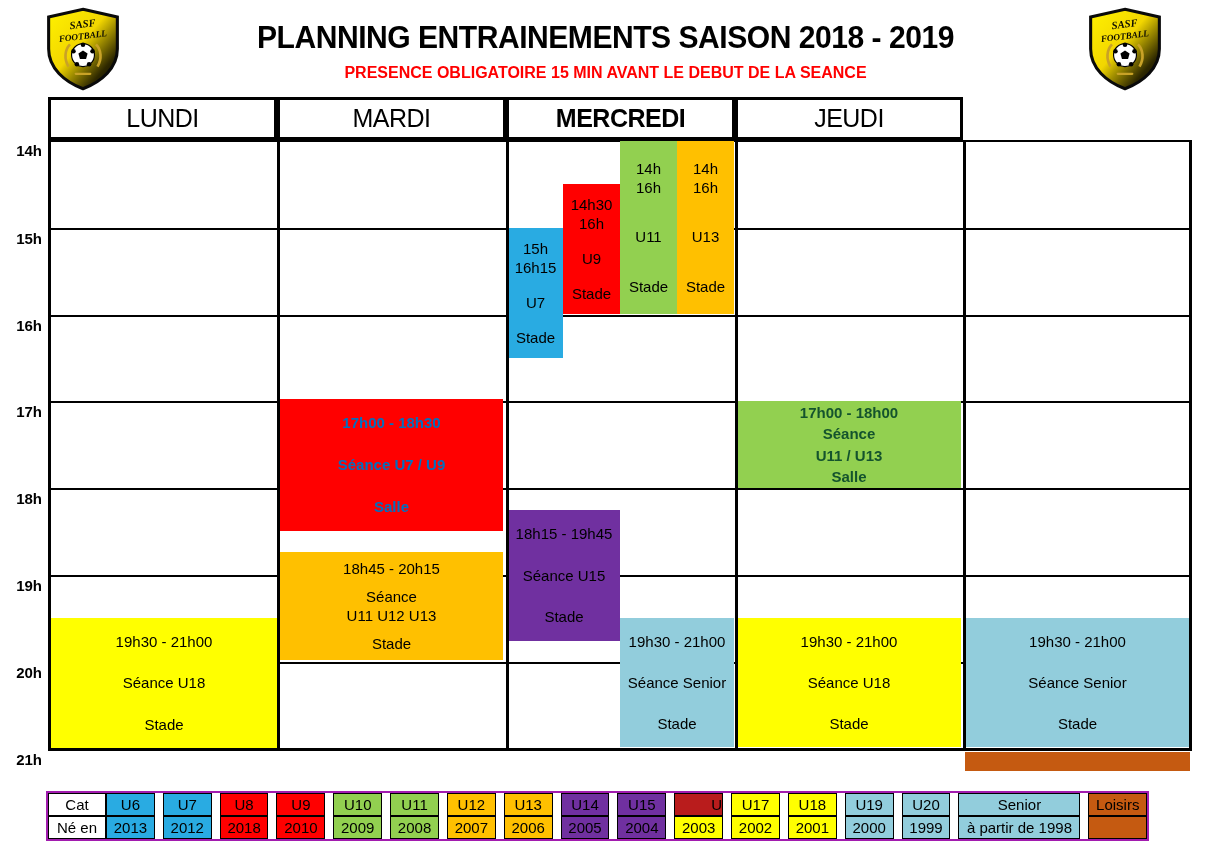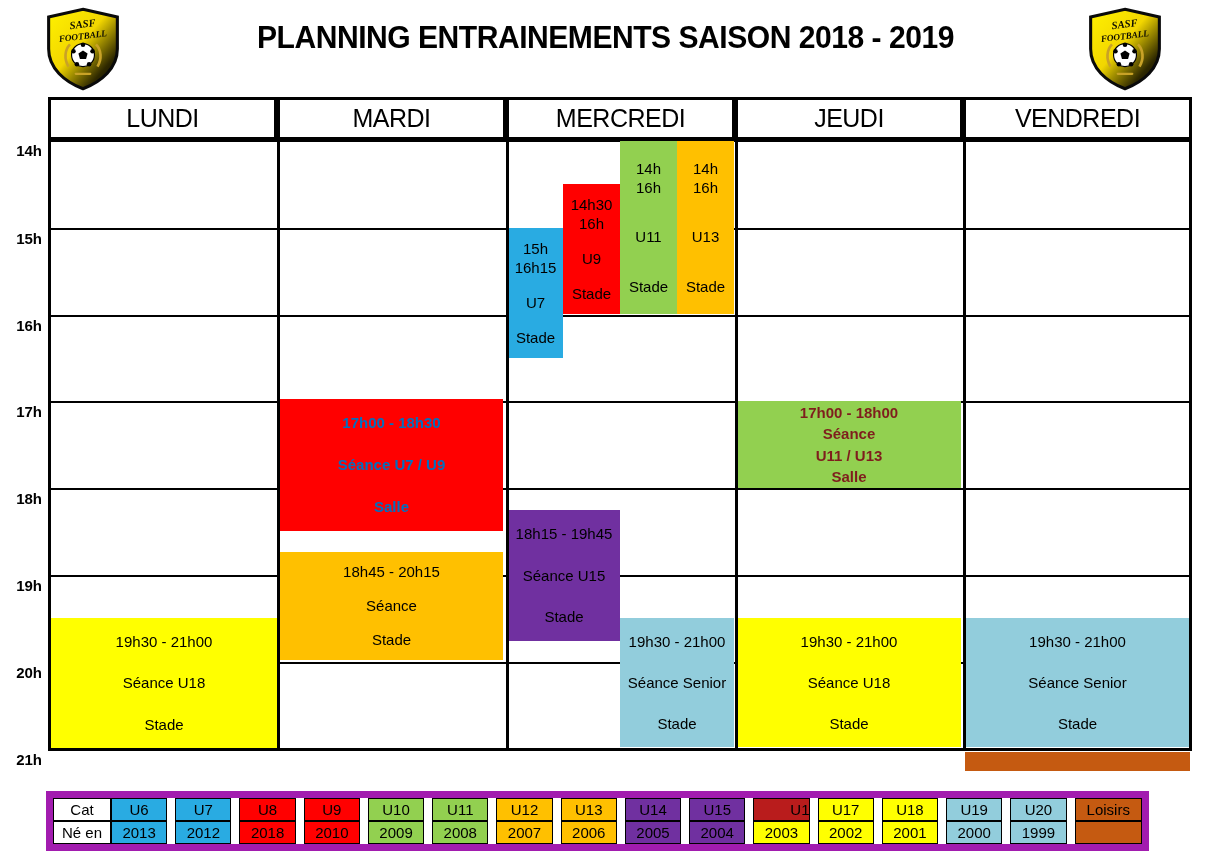--- a/index.html
+++ b/index.html
@@ -29,21 +29,21 @@
               font-size:15px;font-weight:bold;z-index:4;}
 
   .block{position:absolute;z-index:2;display:flex;flex-direction:column;
          justify-content:space-around;text-align:center;font-size:15px;
          line-height:1.3;padding:3px 0;box-sizing:border-box;}
   .block .grp{flex:0 0 auto;}
   .block.bold{font-weight:bold;}
 
   
   .legend{position:absolute;left:46px;top:791px;width:1103px;
-          display:flex;border:7px solid #a21caf;box-sizing:border-box;z-index:5;
+          display:flex;border:2px solid #a21caf;box-sizing:border-box;z-index:5;
           background:#fff;}
   .lcol{flex:1 1 0;display:flex;flex-direction:column;min-width:0;}
   .lcol.wide{flex:2.5 1 0;}
   .lcol.loisirs{flex:1.2 1 0;}
   .lcol.labelcol{flex:0 0 58px;}
   .lcell{height:21px;line-height:21px;text-align:center;font-size:15px;
          border:1px solid #000;white-space:nowrap;overflow:hidden;}
   .shield-text{font-family:"Liberation Serif",serif;font-style:italic;
                font-weight:bold;fill:#0d0d00;}
 </style>
@@ -98,26 +98,26 @@
       <circle cx="50" cy="49.5" r="3" fill="#000"></circle>
       <circle cx="37.5" cy="58" r="3" fill="#000"></circle>
       <circle cx="62.5" cy="58" r="3" fill="#000"></circle>
       <circle cx="42" cy="75" r="3" fill="#000"></circle>
       <circle cx="58" cy="75" r="3" fill="#000"></circle>
       <rect x="39" y="86" width="22" height="3" rx="1.5" fill="#C9A227"></rect>
     </svg>
   </div>
 
   <div class="title">PLANNING ENTRAINEMENTS SAISON 2018 - 2019</div>
+  <div class="subtitle" style="color: rgb(255, 0, 0);">PRESENCE OBLIGATOIRE 15 MIN AVANT LE DEBUT DE LA SEANCE</div>
 
   <div class="day-header" style="left:48px;width:229px;">LUNDI</div>
   <div class="day-header" style="left:277px;width:229px;">MARDI</div>
-  <div class="day-header" style="left:506px;width:229px;">MERCREDI</div>
+  <div class="day-header" style="left:506px;width:229px;font-weight:bold;">MERCREDI</div>
   <div class="day-header" style="left:735px;width:228px;">JEUDI</div>
-  <div class="day-header" style="left:963px;width:229px;">VENDREDI</div>
 
   <div class="hour-label" style="top:142px;">14h</div>
   <div class="hour-label" style="top:230px;">15h</div>
   <div class="hour-label" style="top:317px;">16h</div>
   <div class="hour-label" style="top:403px;">17h</div>
   <div class="hour-label" style="top:490px;">18h</div>
   <div class="hour-label" style="top:577px;">19h</div>
   <div class="hour-label" style="top:664px;">20h</div>
   <div class="hour-label" style="top:751px;">21h</div>
 
@@ -160,20 +160,21 @@
         <div class="ln">Salle</div>
       </div>
     </div>
 
   <div class="block" style="left: 280px; top: 552px; width: 223px; height: 108px; background-color: rgb(255, 192, 0);">
       <div class="grp">
         <div class="ln">18h45 - 20h15</div>
       </div>
       <div class="grp">
         <div class="ln">Séance</div>
+        <div class="ln">U11 U12 U13</div>
       </div>
       <div class="grp">
         <div class="ln">Stade</div>
       </div>
     </div>
 
   <div class="block" style="left: 508px; top: 228px; width: 55px; height: 130px; background-color: rgb(41, 171, 226);">
       <div class="grp">
         <div class="ln">15h</div>
         <div class="ln">16h15</div>
@@ -242,21 +243,21 @@
         <div class="ln">19h30 - 21h00</div>
       </div>
       <div class="grp">
         <div class="ln">Séance Senior</div>
       </div>
       <div class="grp">
         <div class="ln">Stade</div>
       </div>
     </div>
 
-  <div class="block bold" style="left: 737px; top: 401px; width: 224px; height: 87px; padding: 1px 0px; line-height: 1.15; background-color: rgb(146, 208, 80); color: #7f1d1d;">
+  <div class="block bold" style="left: 737px; top: 401px; width: 224px; height: 87px; padding: 1px 0px; line-height: 1.15; background-color: rgb(146, 208, 80); color: #14532d;">
       <div class="grp">
         <div class="ln">17h00 - 18h00</div>
       </div>
       <div class="grp">
         <div class="ln">Séance</div>
       </div>
       <div class="grp">
         <div class="ln">U11 / U13</div>
       </div>
       <div class="grp">
@@ -349,20 +350,24 @@
           <div class="lcell" style="background-color: rgb(255, 255, 0);">2001</div>
         </div>
         <div class="lcol">
           <div class="lcell" style="background-color: rgb(146, 205, 220);">U19</div>
           <div class="lcell" style="background-color: rgb(146, 205, 220);">2000</div>
         </div>
         <div class="lcol">
           <div class="lcell" style="background-color: rgb(146, 205, 220);">U20</div>
           <div class="lcell" style="background-color: rgb(146, 205, 220);">1999</div>
         </div>
+        <div class="lcol wide">
+          <div class="lcell" style="background-color: rgb(146, 205, 220);">Senior</div>
+          <div class="lcell" style="background-color: rgb(146, 205, 220);">à partir de 1998</div>
+        </div>
         <div class="lcol loisirs">
           <div class="lcell" style="background-color: rgb(197, 90, 17);">Loisirs</div>
           <div class="lcell" style="background-color: rgb(197, 90, 17);"></div>
         </div>
       </div>
   </div>
 
 </div>
 
 </body></html>

